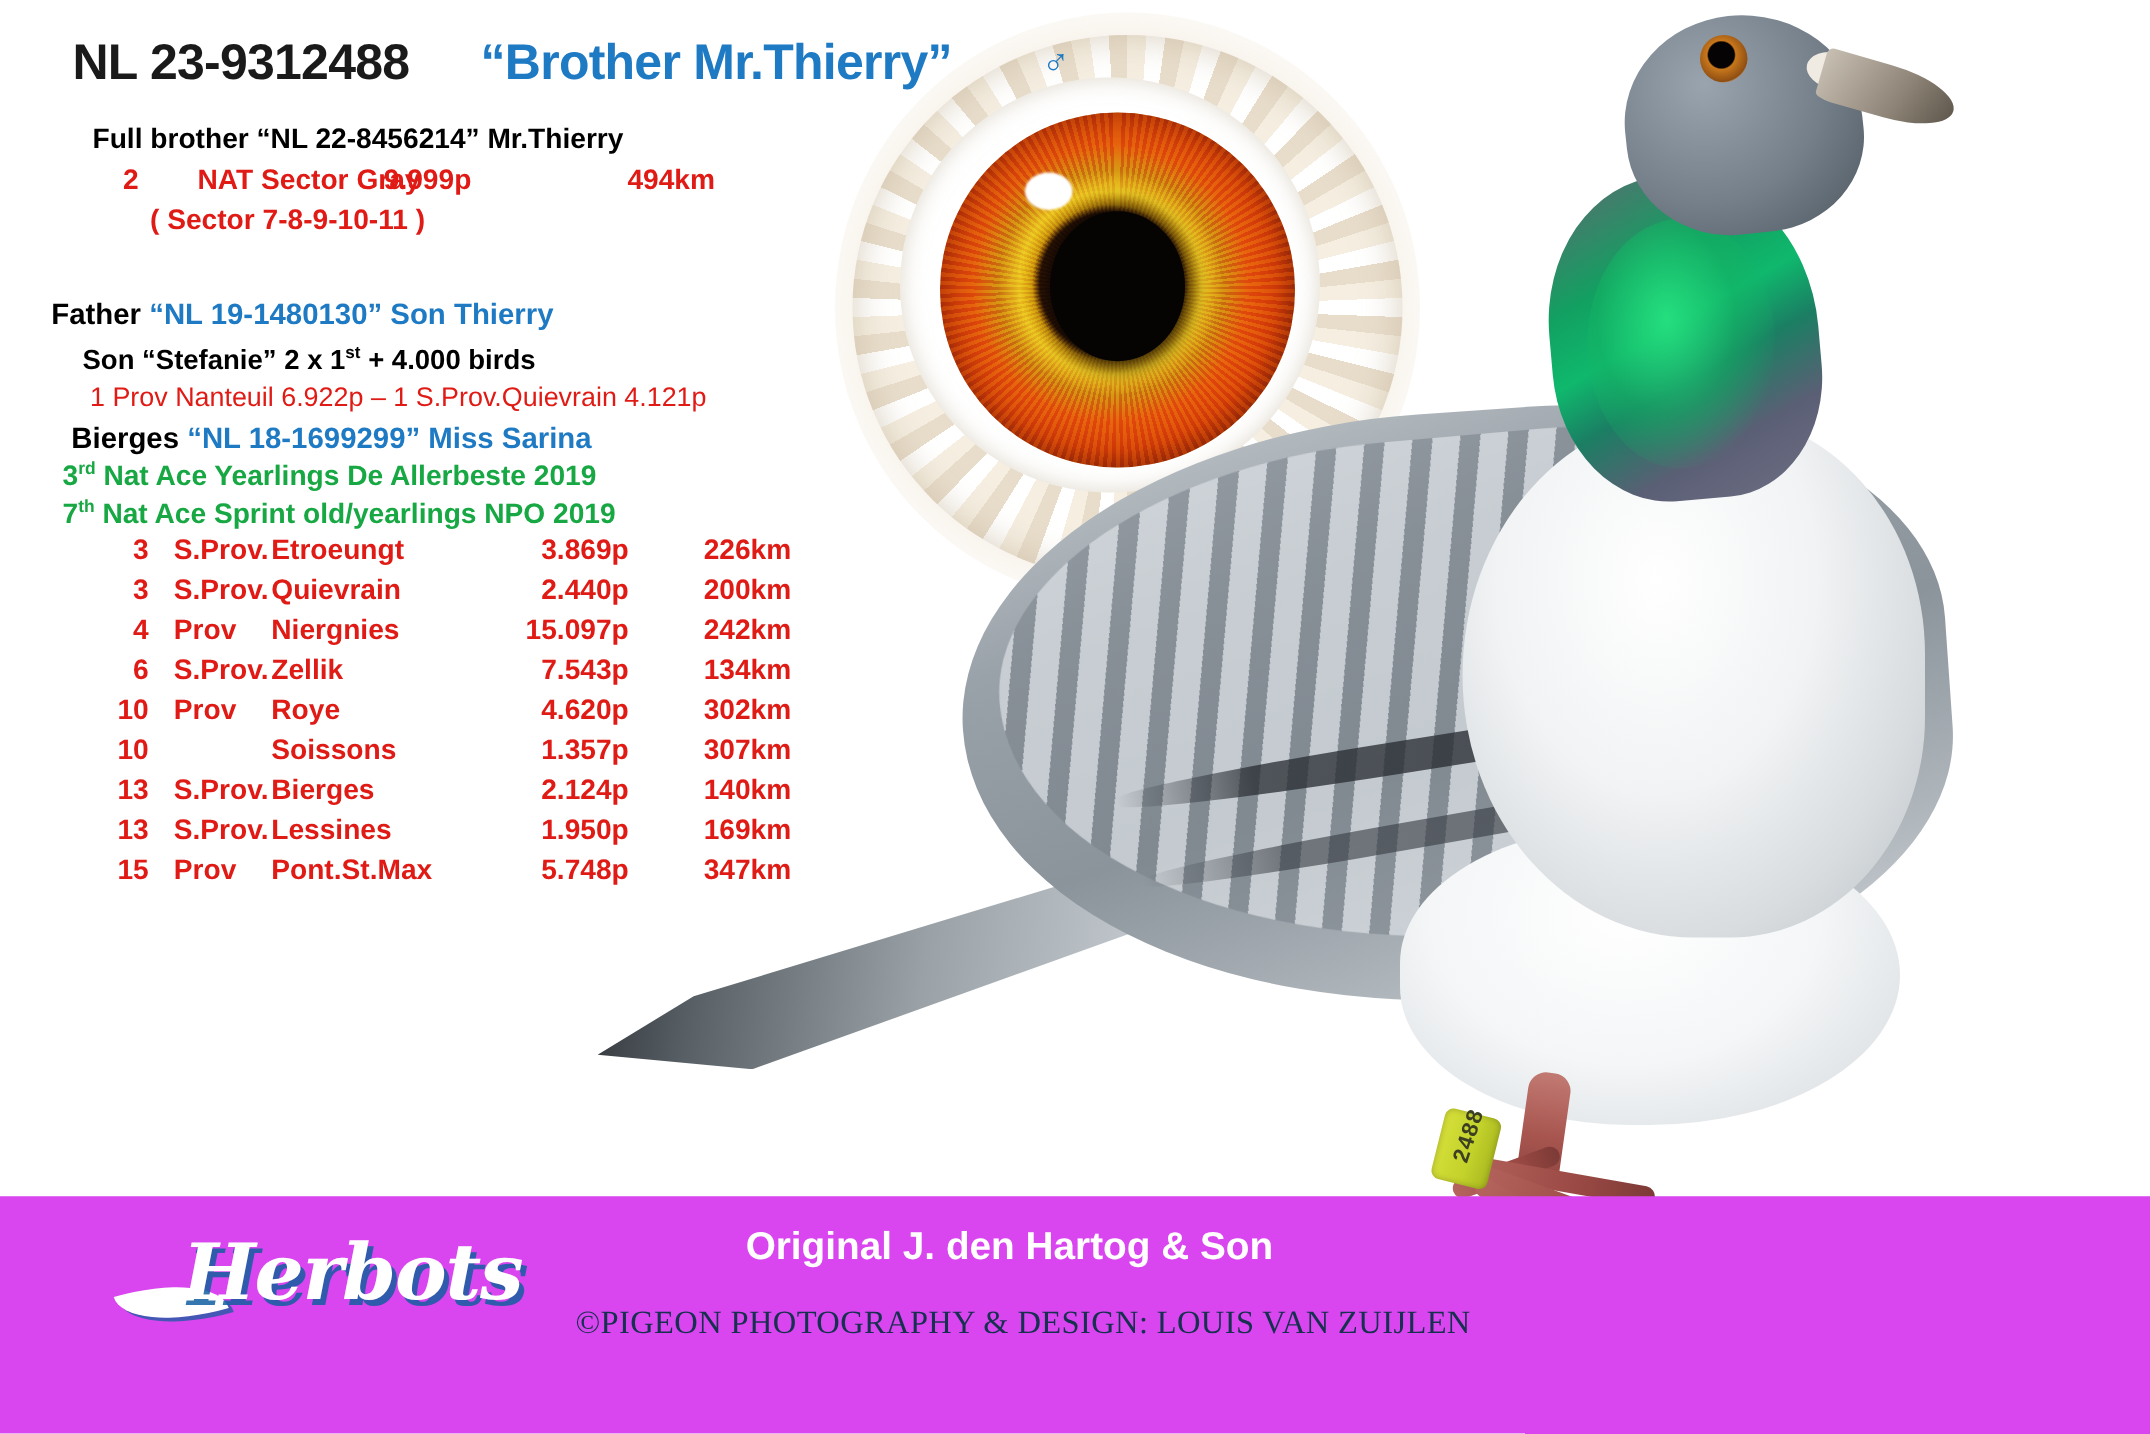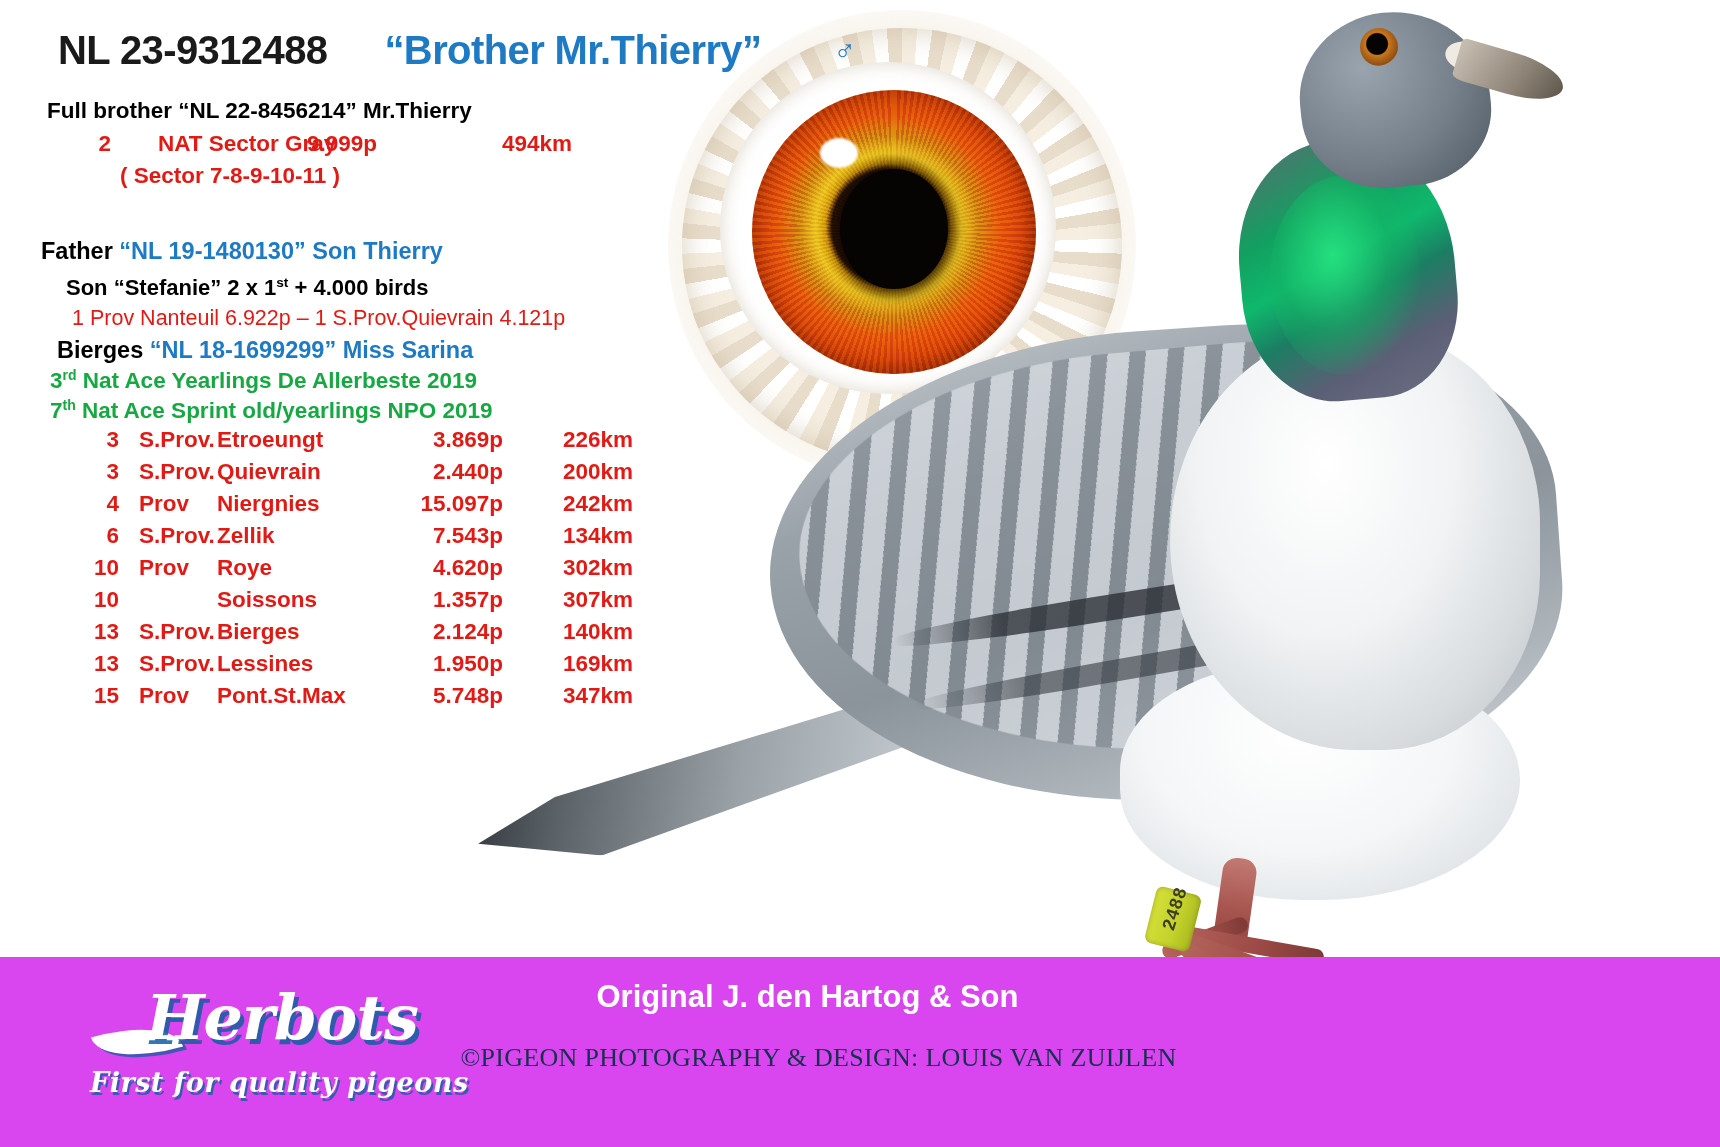--- a/index.html
+++ b/index.html
@@ -59,21 +59,21 @@
     white-space: nowrap;
     font-weight: bold;
     line-height: 1;
   }
 
   .lbl-black { color: #000000; }
   .lbl-blue  { color: #1f7ac4; }
   .lbl-red   { color: #e01b15; }
   .lbl-green { color: #17a844; }
 
-  .full-brother { left: 47px; top: 100px; font-size: 22.5px; }
+  .full-brother { left: 74px; top: 100px; font-size: 22.5px; }
   .father-line  { left: 41px; top: 240px; font-size: 23.5px; }
   .son-stefanie { left: 66px; top: 277px; font-size: 22px; }
   .nanteuil     { left: 72px; top: 308px; font-size: 21.5px; font-weight: normal; }
   .mother-line  { left: 57px; top: 339px; font-size: 23.5px; }
   .ace1         { left: 50px; top: 370px; font-size: 22.5px; }
   .ace2         { left: 50px; top: 400px; font-size: 22.5px; }
 
   sup { font-size: 0.62em; vertical-align: super; line-height: 0; }
 
   
@@ -557,19 +557,18 @@
         <span class="res-dist">347km</span>
       </div>
     </div>
 
   </div>
 
   <div id="banner">
     <div id="logo">
       <div class="logo-feather"></div>
       <div class="logo-word">Herbots</div>
-      <div class="logo-tag">First for quality pigeons</div>
     </div>
     <div class="banner-title">Original J. den Hartog &amp; Son</div>
     <div class="banner-credit">©PIGEON PHOTOGRAPHY &amp; DESIGN:  LOUIS VAN ZUIJLEN</div>
   </div>
 
 </div>
 
 </body></html>

